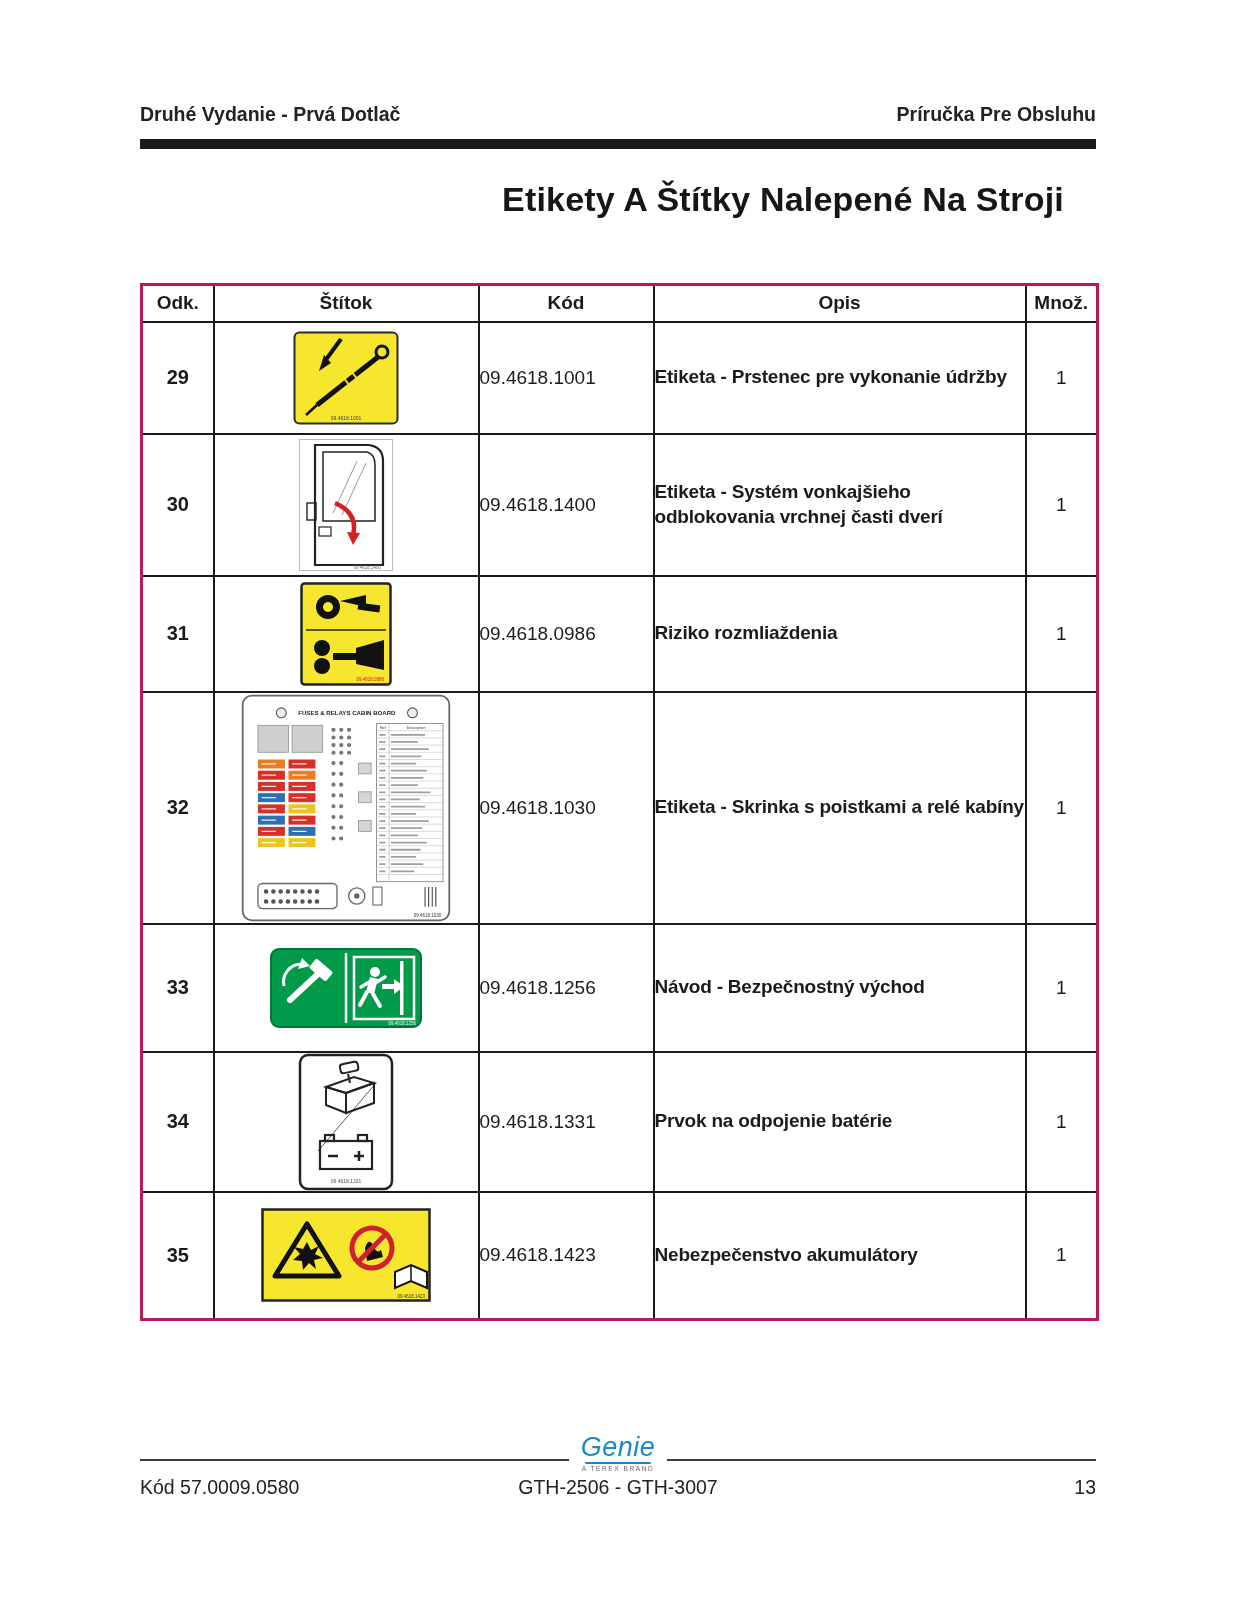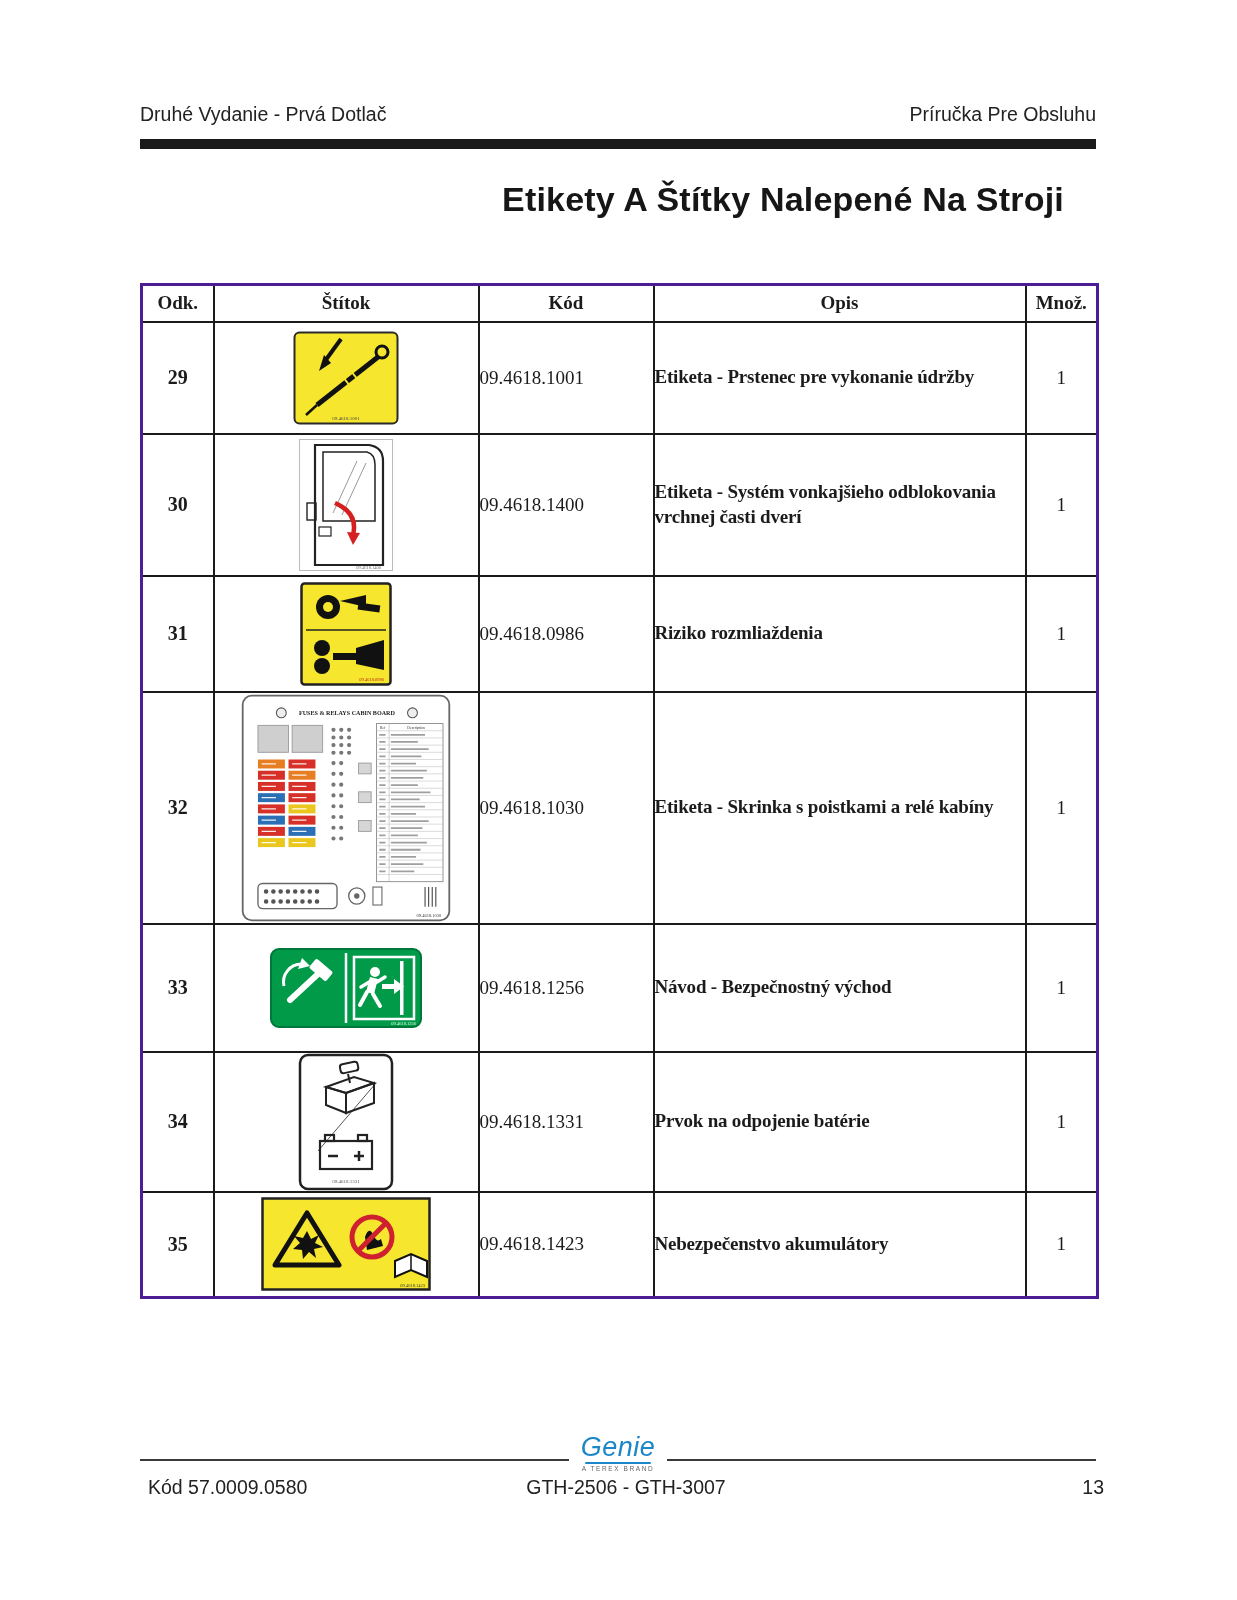--- a/index.html
+++ b/index.html
@@ -3,49 +3,49 @@
 <meta charset="utf-8">
 <style>
   * { margin:0; padding:0; box-sizing:border-box; }
   html,body { background:#ffffff; }
   body {
     width:1237px; height:1600px; position:relative; overflow:hidden;
     font-family:"Liberation Sans", sans-serif; color:#1b1b1b;
   }
   .hdr {
     position:absolute; top:103px; left:140px; width:956px;
-    display:flex; justify-content:space-between; font-size:19.5px; color:#222;
+    display:flex; justify-content:space-between; font-size:19.5px; color:#222;font-weight:bold;
   }
   .topbar { position:absolute; top:139px; left:140px; width:956px; height:10px; background:#1a1a1a; }
   .title {
     position:absolute; top:180px; left:140px; width:956px; padding-left:330px;
     text-align:center; font-size:34px; font-weight:bold; letter-spacing:.2px; color:#161616;
     white-space:nowrap;
   }
   table.labels { position:absolute; top:283px; left:140px; border-collapse:collapse; table-layout:fixed; }
   table.labels th, table.labels td { border:2px solid #1a1a1a; vertical-align:middle; padding:0; }
-  table.labels { border:3px solid #4c1d95;font-family:Liberation Serif, serif; }
+  table.labels { border:3px solid #be185d; }
   th { font-size:19px; font-weight:bold; text-align:center; }
   td.ref  { text-align:center; font-weight:bold; font-size:20px;margin-top:43px; }
   td.decal-cell { text-align:center; }
   td.code { font-size:19px; padding:0 6px 0 11px; }
   td.desc { font-size:19px; font-weight:bold; padding:0 10px; line-height:1.3; letter-spacing:-0.2px; }
   td.qty  { text-align:center; font-size:19px; }
   svg { vertical-align:middle; }
   .footer-rule {
     position:absolute; top:1434px; left:140px; width:956px;
     display:flex; align-items:center;
   }
   .footer-rule .line { flex:1; height:2px; background:#3a3a3a; margin-top:14px; }
   .genie { padding:0 12px; text-align:center; line-height:1; }
   .genie .g-main { font-size:27px; font-weight:normal; font-style:italic; color:#1d86c8; letter-spacing:.5px; }
   .genie .g-underline { height:2px; background:#1d86c8; margin:1px 4px 2px 4px; border-radius:2px; }
   .genie .g-sub { font-size:6.5px; color:#666; letter-spacing:1.6px; }
   .footer-text {
-    position:absolute; top:1476px; left:148px; width:956px;
+    position:absolute; top:1476px; left:140px; width:956px;
     display:flex; font-size:19.5px; color:#222;
   }
   .footer-text .fl { flex:1.2; text-align:left; }
   .footer-text .fc { flex:1; text-align:center; }
   .footer-text .fr { flex:1.2; text-align:right; }
 </style>
 </head>
 <body>
 
 <div class="hdr">
@@ -265,21 +265,21 @@
           <line x1="61" y1="98" x2="61" y2="108"></line>
         </g>
         <text x="48" y="130" font-size="5" text-anchor="middle" fill="#555">09.4618.1331</text>
       </svg>
     </td>
     <td class="code">09.4618.1331</td>
     <td class="desc">Prvok na odpojenie batérie</td>
     <td class="qty">1</td>
   </tr>
 
-  <tr style="height:106px">
+  <tr style="height:128px">
     <td class="ref">35</td>
     <td class="decal-cell">
       <svg width="170" height="94" viewBox="0 0 170 94">
         <rect x="1.5" y="1.5" width="167" height="91" fill="#f6e62e" stroke="#222" stroke-width="2.5"></rect>
         <path d="M46 16 L78 68 L14 68 Z" fill="none" stroke="#111" stroke-width="5" stroke-linejoin="round"></path>
         <path d="M46 34 l4 8 8 -4 -4 8 8 4 -9 2 2 9 -7 -6 -6 7 -1 -9 -9 -1 7 -6 -6 -7 9 2 z" fill="#111"></path>
         <g>
           <path d="M104 40 q4 -12 9 -1 q3 7 7 3 l2 7 -16 4 z" fill="#111"></path>
           <circle cx="111" cy="40" r="20" fill="none" stroke="#cf2030" stroke-width="5"></circle>
           <line x1="97" y1="54" x2="125" y2="26" stroke="#cf2030" stroke-width="5"></line>

